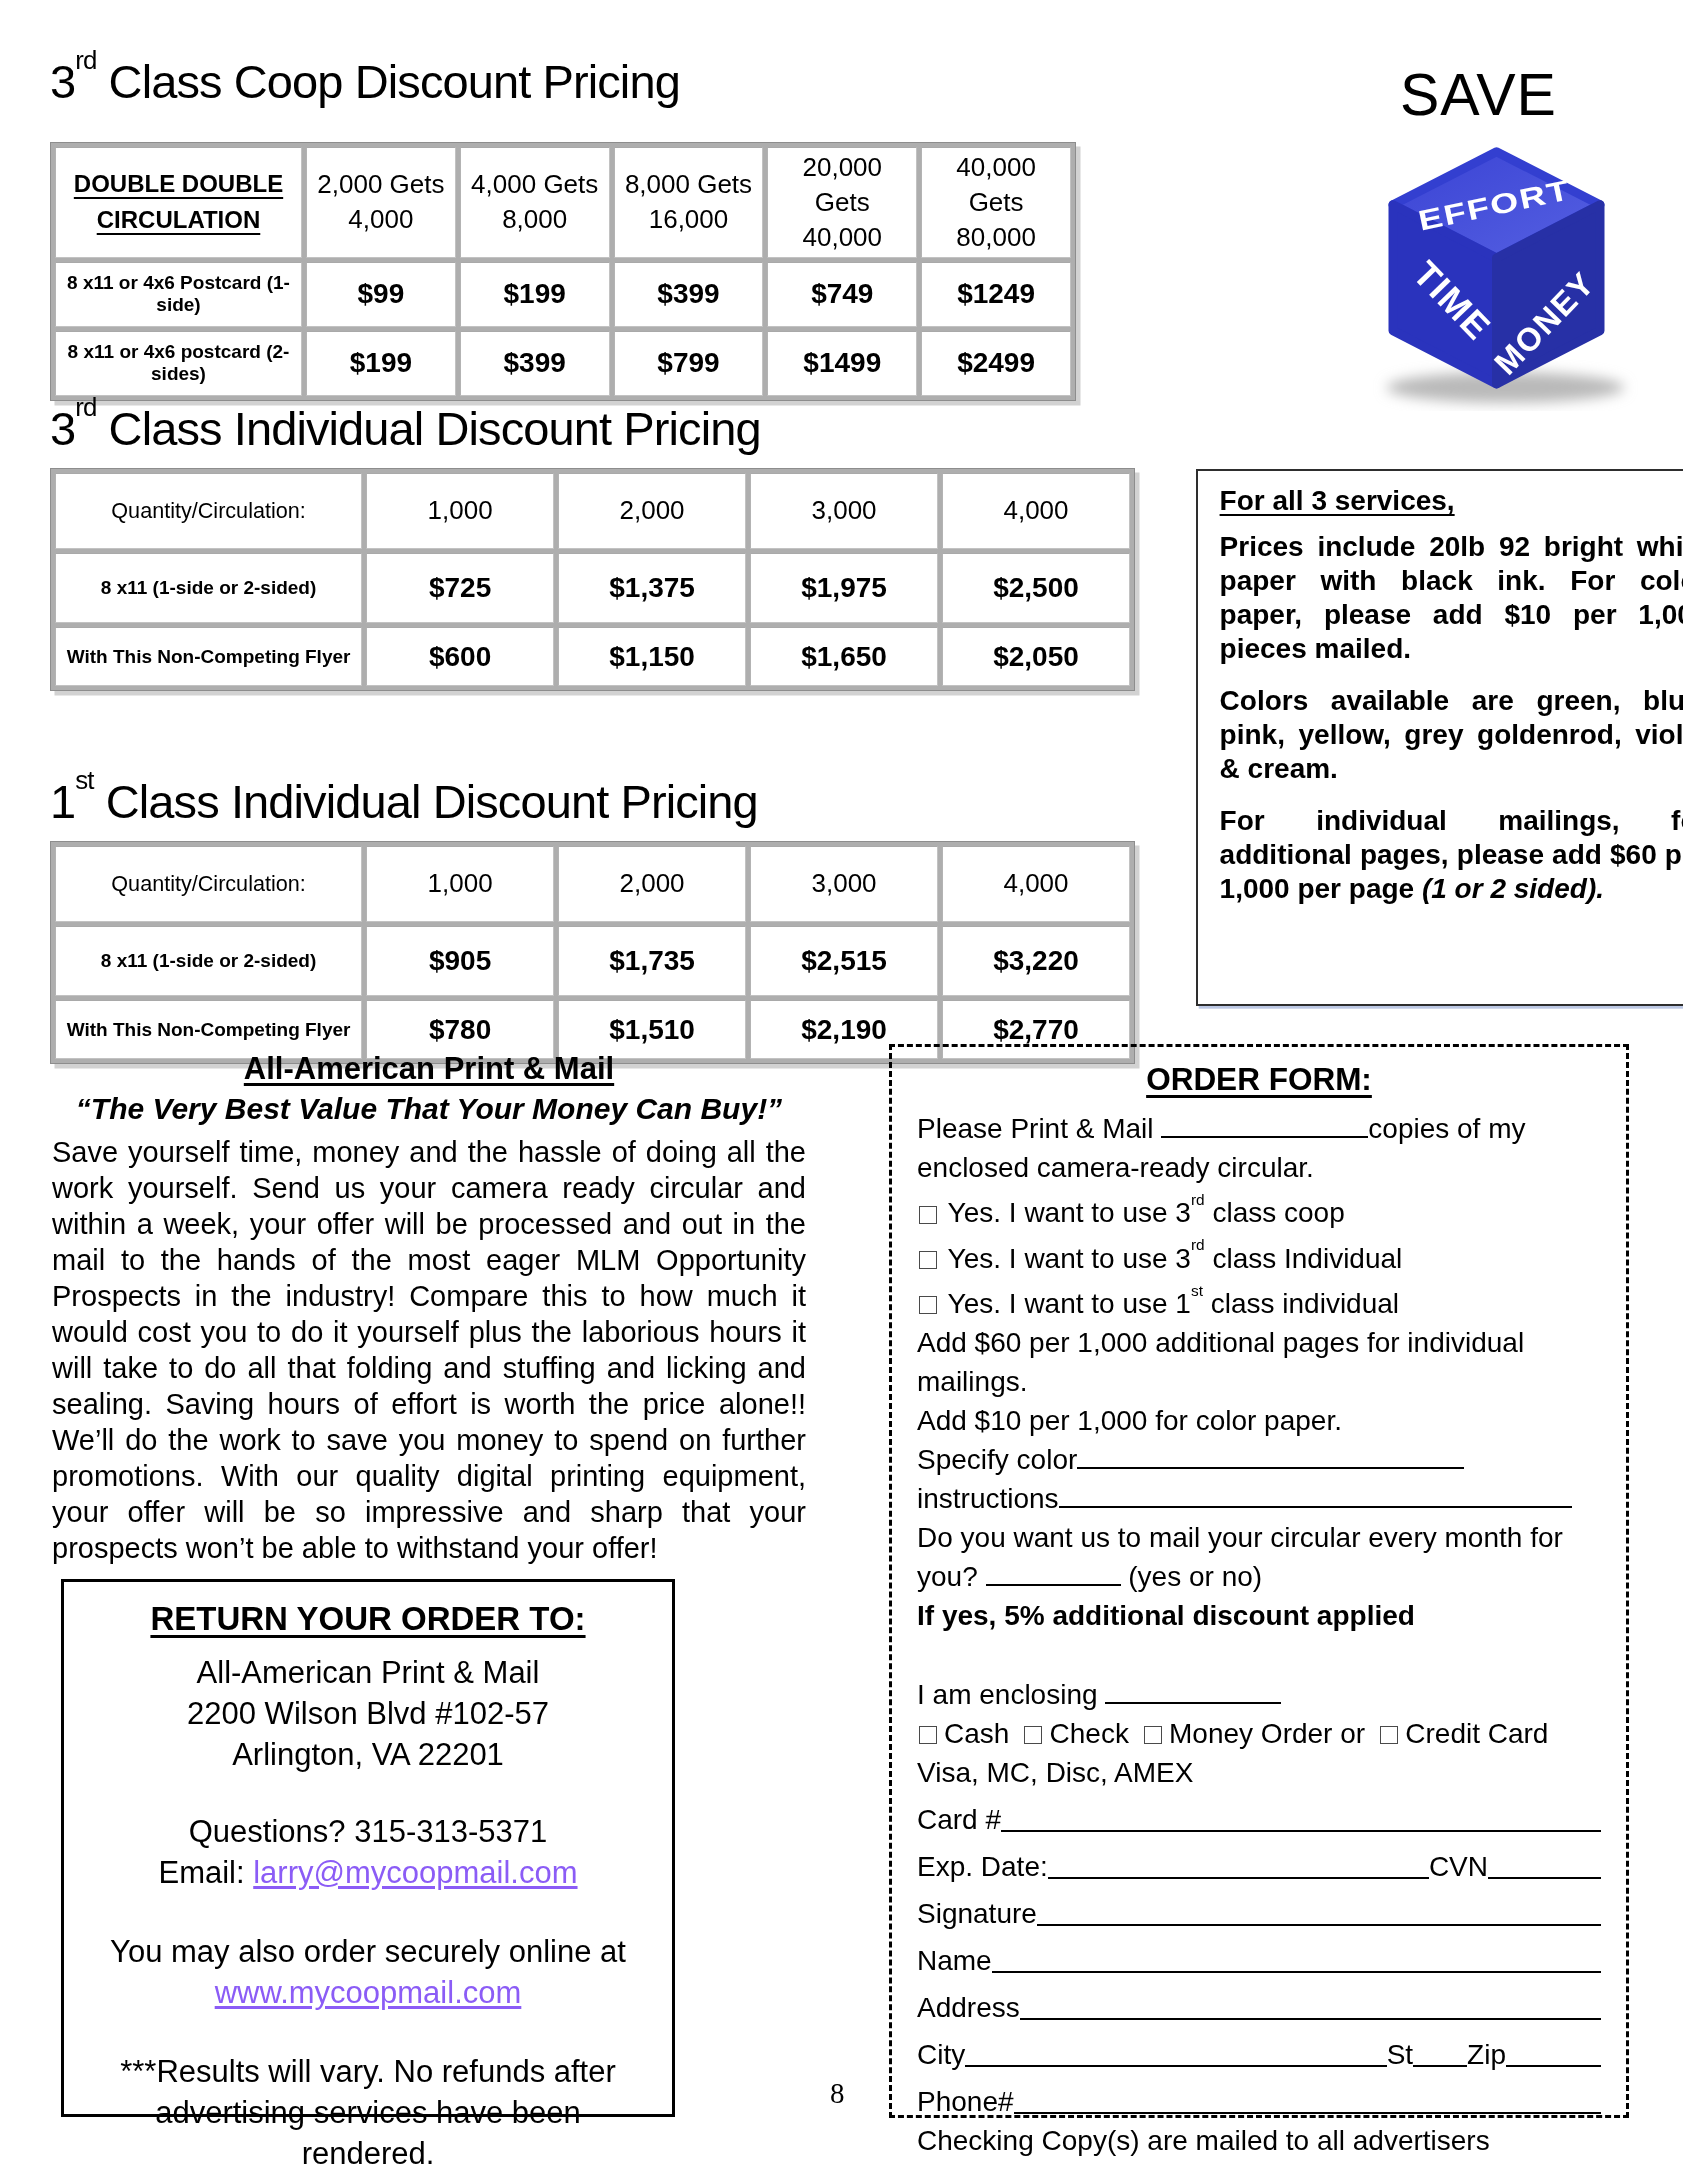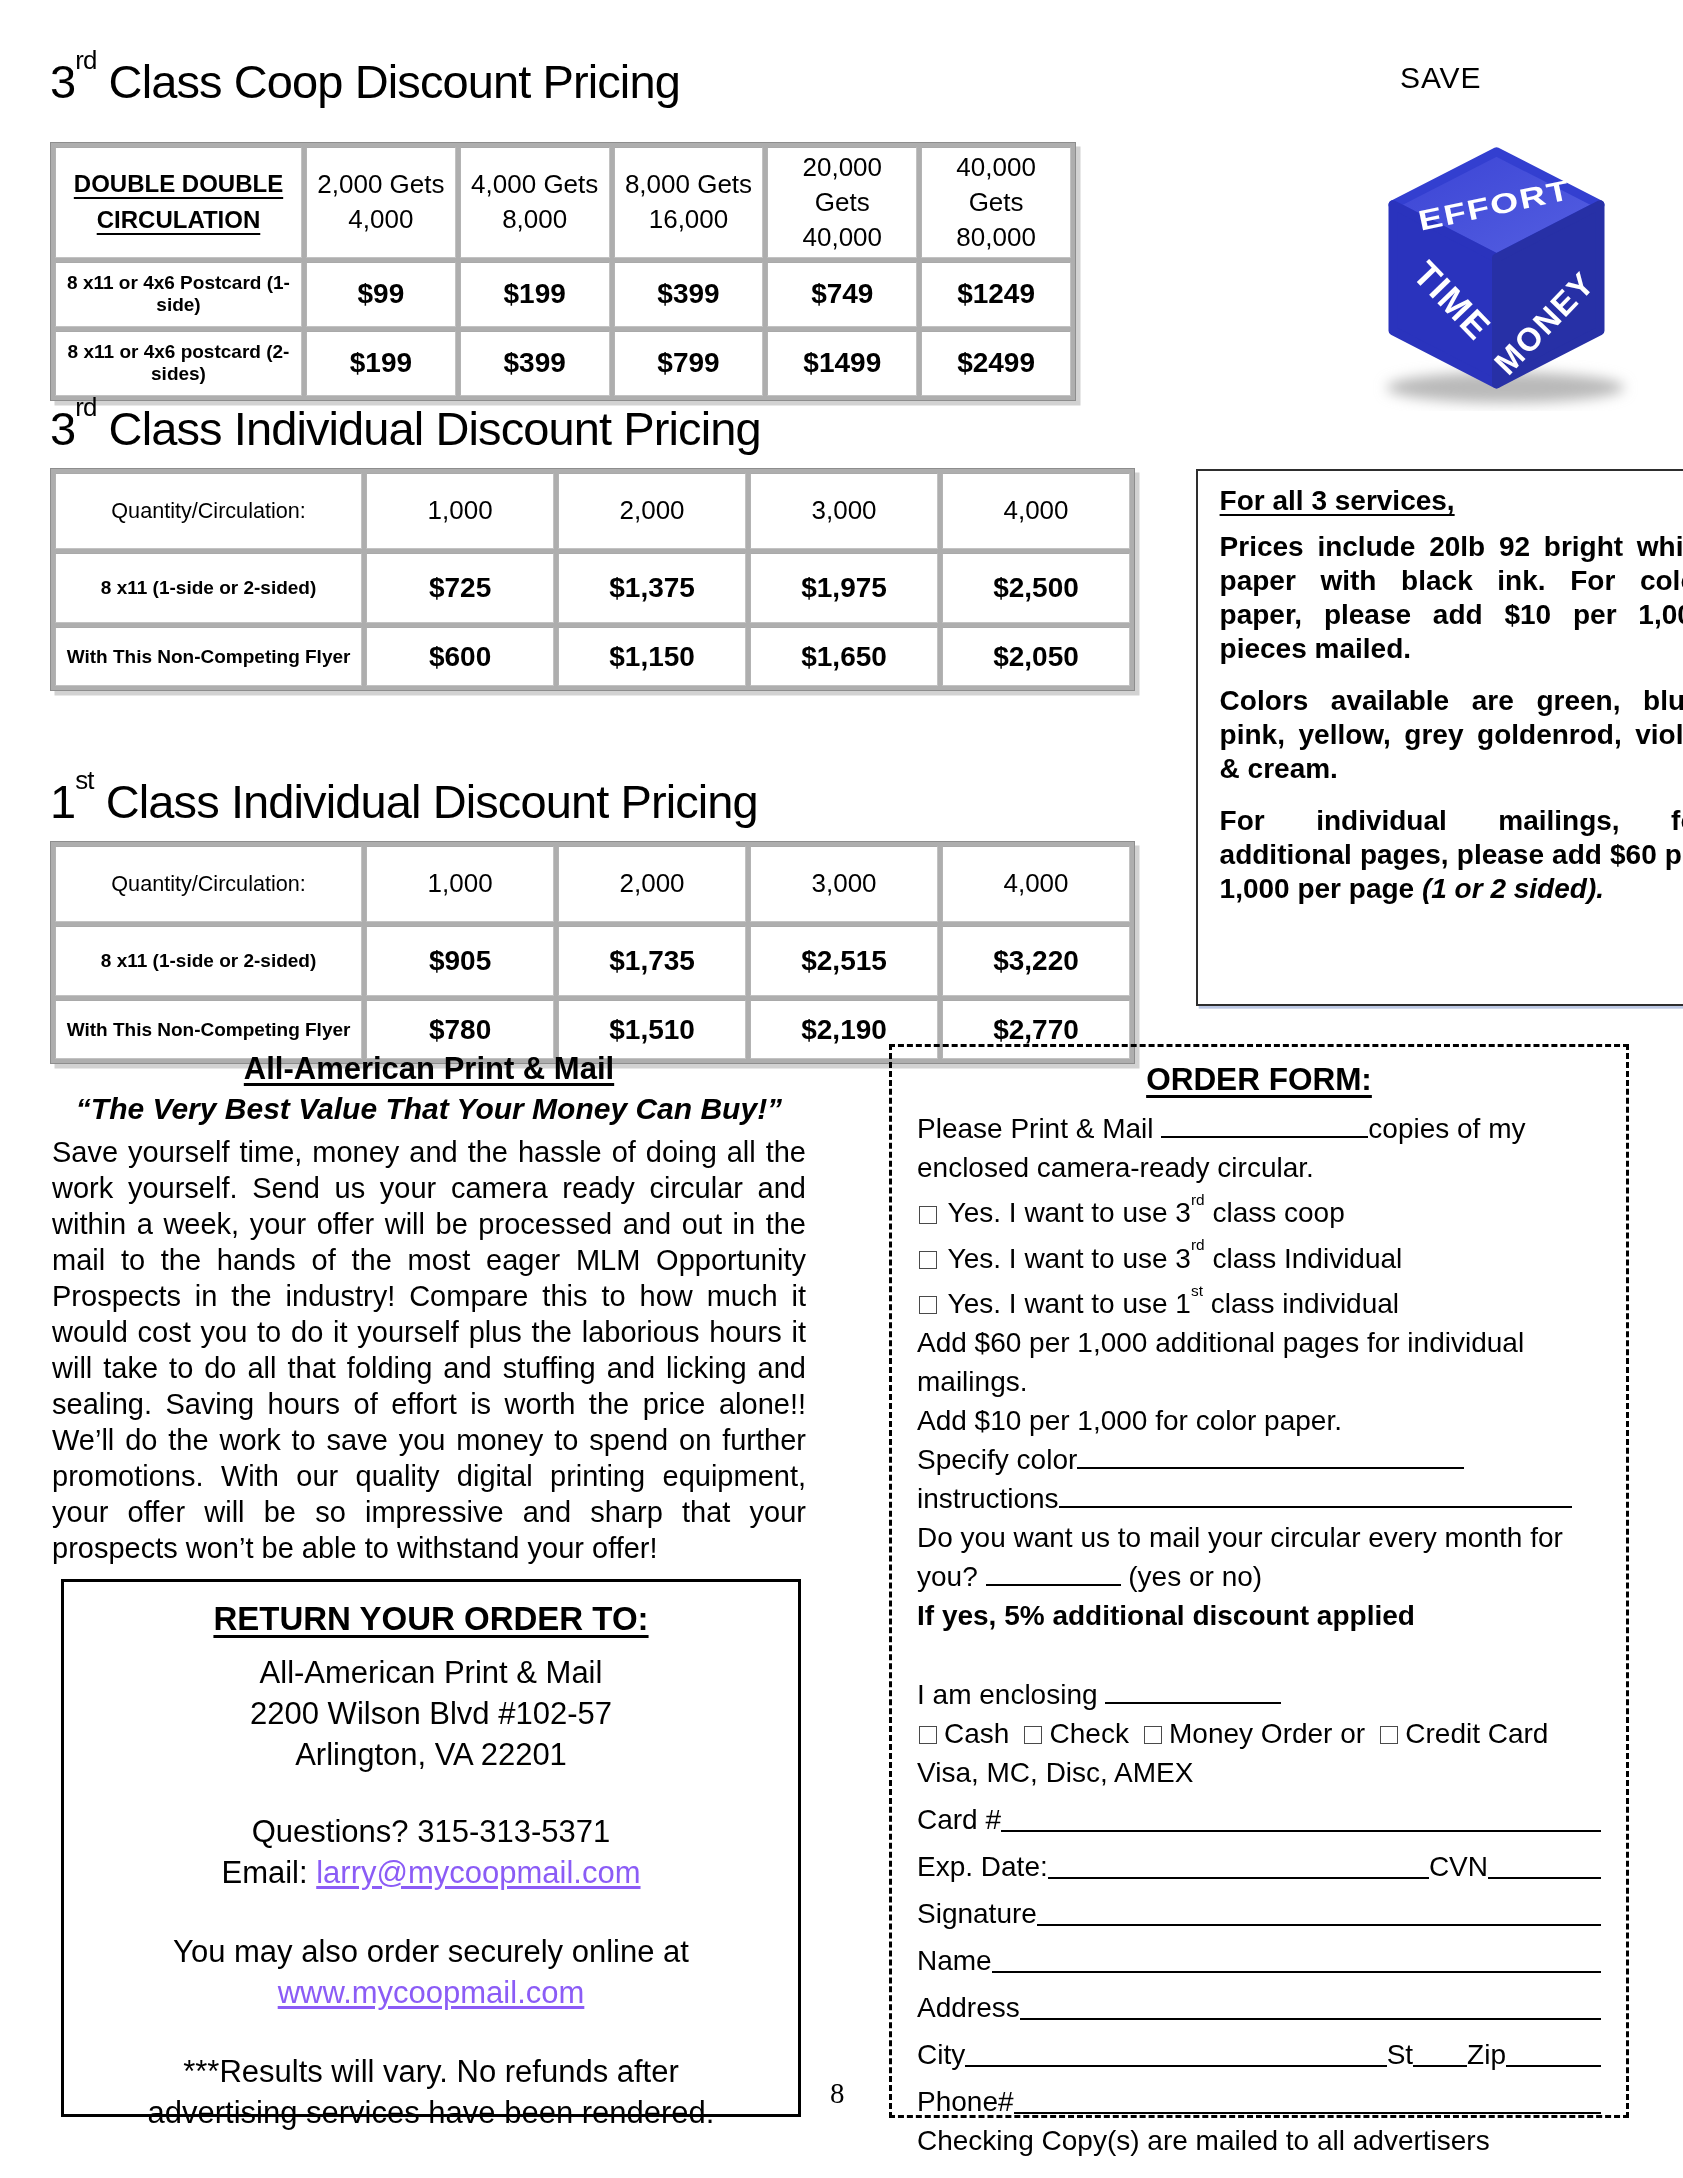--- a/index.html
+++ b/index.html
@@ -2,21 +2,21 @@
 <html style="font-size:14.4px"><head>
 <meta charset="utf-8">
 <style>
   html,body{margin:0;padding:0;background:#e8e8e8;}
   .page{position:relative;width:1683px;height:2178px;background:#ffffff;overflow:hidden;
         font-family:"Liberation Sans","DejaVu Sans",sans-serif;color:#000;}
 
   
   .sec-title{position:absolute;font-size:47px;letter-spacing:-0.9px;white-space:nowrap;}
   .t-sup{font-size:55%;position:relative;top:-0.48em;}
-  #save-label{position:absolute;left:1400px;top:61px;font-size:30px;letter-spacing:0.9px;}
+  #save-label{position:absolute;left:1400px;top:61px;font-size:59px;letter-spacing:0.9px;}
 
   
   table.ptable{position:absolute;border-collapse:separate;border-spacing:4.5px;table-layout:fixed;
                background:#aeaeae;border:0.9px solid #8d8d8d;box-shadow:4.5px 4.5px 0 #d2d2d2;}
   table.ptable td{background:#fff;border:1.8px solid #c2c2c2;border-top-color:#a9a9a9;border-left-color:#b3b3b3;
                   text-align:center;vertical-align:middle;padding:1.8px 5.4px;overflow:hidden;}
   .hdr-main{font-size:24px;font-weight:bold;text-decoration:underline;text-underline-offset:4.5px;line-height:1.5;}
   .hdr-qty{font-size:26px;line-height:1.35;}
   .hdr-qc{font-size:21.6px;}
   .row-label{font-size:19px;font-weight:bold;}
@@ -38,21 +38,21 @@
   #services-box .ital{font-style:italic;}
 
   
   #promo{position:absolute;left:52px;top:1051px;width:754px;}
   #promo .p-head{text-align:center;font-size:31px;font-weight:bold;text-decoration:underline;
                  text-underline-offset:3.6px;margin:0 0 5.4px 0;}
   #promo .p-tag{text-align:center;font-size:30px;font-weight:bold;font-style:italic;margin:0 0 7.2px 0;white-space:nowrap;}
   #promo .p-body{font-size:29px;line-height:36px;text-align:justify;margin:0;}
 
   
-  #return-box{position:absolute;left:61px;top:1579px;width:740px;height:538px;box-sizing:border-box;
+  #return-box{position:absolute;left:61px;top:1579px;width:614px;height:538px;box-sizing:border-box;
               border:3.6px solid #000;text-align:center;font-size:31px;line-height:41px;padding-top:16px;}
   #return-box .r-head{font-size:33px;font-weight:bold;text-decoration:underline;text-underline-offset:4.5px;
                       margin-bottom:12.6px;}
   .gap-s{height:36px;} .gap-t{height:38px;}
   a.doclink{color:#8b5cf6;text-decoration:underline;text-underline-offset:2.7px;}
 
   
   #order-box{position:absolute;left:889px;top:1044px;width:740px;height:1074px;box-sizing:border-box;
              border:3.6px dashed #000;padding:10.8px 25px 0 25px;font-size:28px;line-height:39px;}
   #order-box .o-head{text-align:center;font-size:31.5px;font-weight:bold;text-decoration:underline;

